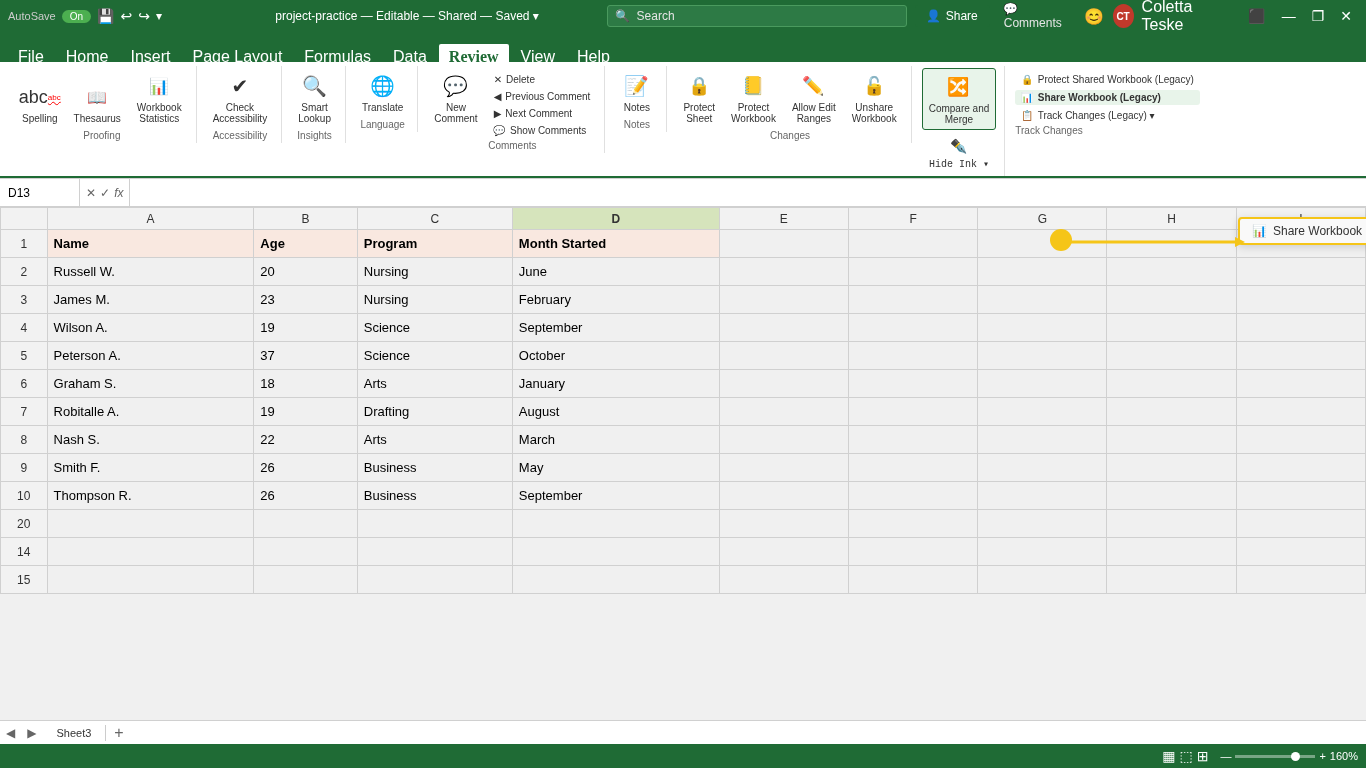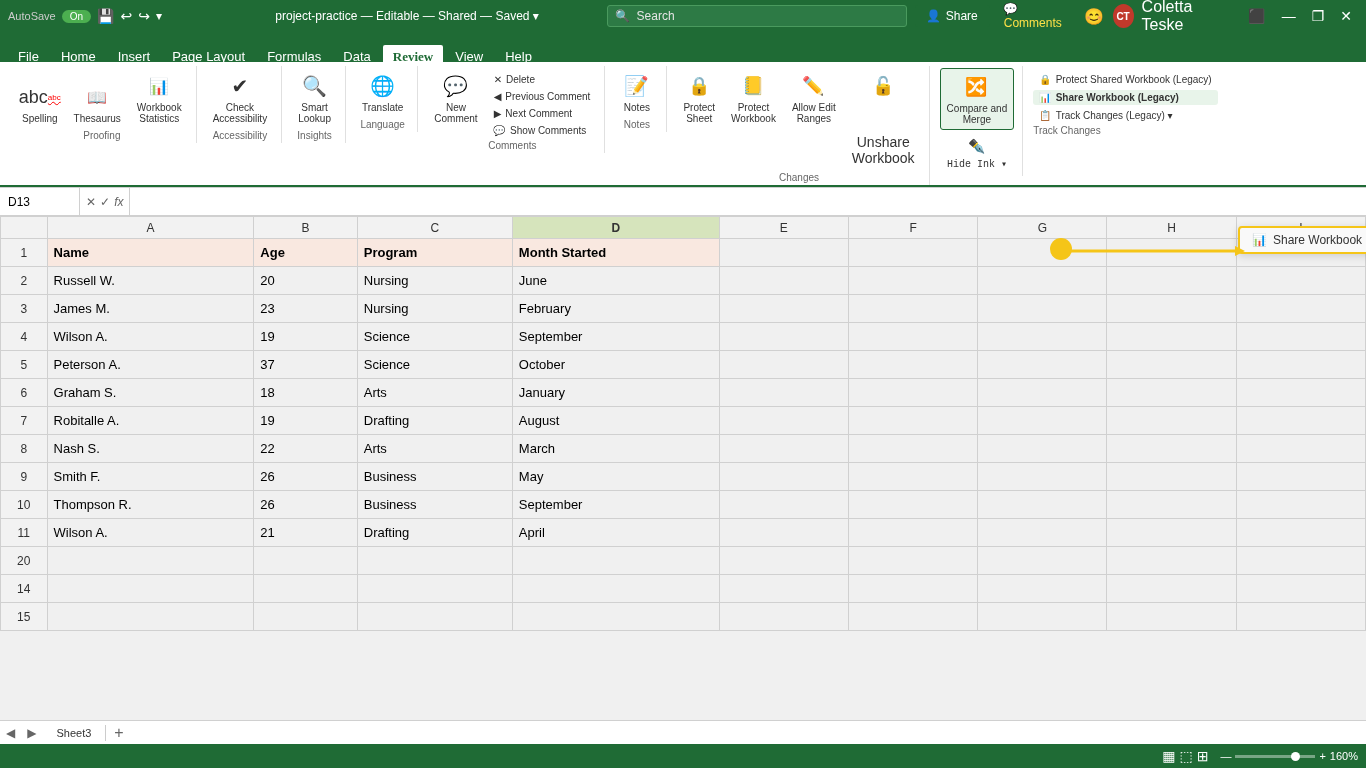--- a/index.html
+++ b/index.html
@@ -29,21 +29,21 @@
       background: #1f6b35;
       height: 30px;
       display: flex;
       align-items: center;
       padding: 0 8px;
       gap: 2px;
     }
     .menu-item {
       color: white;
       padding: 4px 10px;
-      font-size: 13px;
+      font-size: 16px;
       cursor: pointer;
       border-radius: 2px;
       margin-top: 19px;
     }
     .menu-item:hover, .menu-item.active { background: rgba(255,255,255,0.2); font-family: Liberation Serif, serif; }
     .menu-item.active { background: white; color: #1f6b35; font-weight: 600; }
 
     
     .search-bar {
       background: #2d7a45;
@@ -327,21 +327,21 @@
 
     <div class="search-bar">
       <span>🔍</span>
       <span style="color:#e5e5e5;text-align:center;">Search</span>
     </div>
 
     <button class="share-btn">
       <span>👤</span>
       Share
     </button>
-    <span style="color:#fde047;padding:0 6px;cursor:pointer;">💬 Comments</span>
+    <span style="color:#e5e5e5;padding:0 6px;cursor:pointer;">💬 Comments</span>
     <span style="color:white;font-size:16px;cursor:pointer;">😊</span>
 
     <div class="user-avatar">
       <span>CT</span>
     </div>
     <span style="color:white;font-size:16px;">Coletta Teske</span>
 
     <div class="window-controls">
       <span class="win-btn">⬛</span>
       <span class="win-btn">—</span>
@@ -457,21 +457,21 @@
         <div class="ribbon-btn">
           <div class="ribbon-icon" style="font-size:18px;">📒</div>
           <span style="font-size:10px;">Protect<br>Workbook</span>
         </div>
         <div class="ribbon-btn">
           <div class="ribbon-icon" style="font-size:18px;">✏️</div>
           <span style="font-size:10px;">Allow Edit<br>Ranges</span>
         </div>
         <div class="ribbon-btn">
           <div class="ribbon-icon" style="font-size:18px;">🔓</div>
-          <span style="font-size:14px;margin-top:32px;">Unshare<br>Workbook</span>
+          <span style="font-size:10px;">Unshare<br>Workbook</span>
         </div>
       </div>
       <div class="ribbon-group-label">Changes</div>
     </div>
 
     <div class="ribbon-group" style="min-width:70px;">
       <div class="ribbon-btn compare-merge-highlighted">
         <div class="ribbon-icon" style="font-size:18px;">🔀</div>
         <span style="font-size:10px;">Compare and<br>Merge</span>
       </div>
@@ -681,32 +681,20 @@
           <td class="cell">26</td>
           <td class="cell">Business</td>
           <td class="cell">September</td>
           <td class="cell"></td>
           <td class="cell"></td>
           <td class="cell"></td>
           <td class="cell"></td>
           <td class="cell"></td>
         </tr>
 
-        <tr>
-          <th class="row-header">11</th>
-          <td class="cell">Wilson A.</td>
-          <td class="cell">21</td>
-          <td class="cell">Drafting</td>
-          <td class="cell">April</td>
-          <td class="cell"></td>
-          <td class="cell"></td>
-          <td class="cell"></td>
-          <td class="cell"></td>
-          <td class="cell"></td>
-        </tr>
 
         <tr>
           <th class="row-header">20</th>
           <td class="cell"></td>
           <td class="cell"></td>
           <td class="cell"></td>
           <td class="cell"></td>
           <td class="cell"></td>
           <td class="cell"></td>
           <td class="cell"></td>

